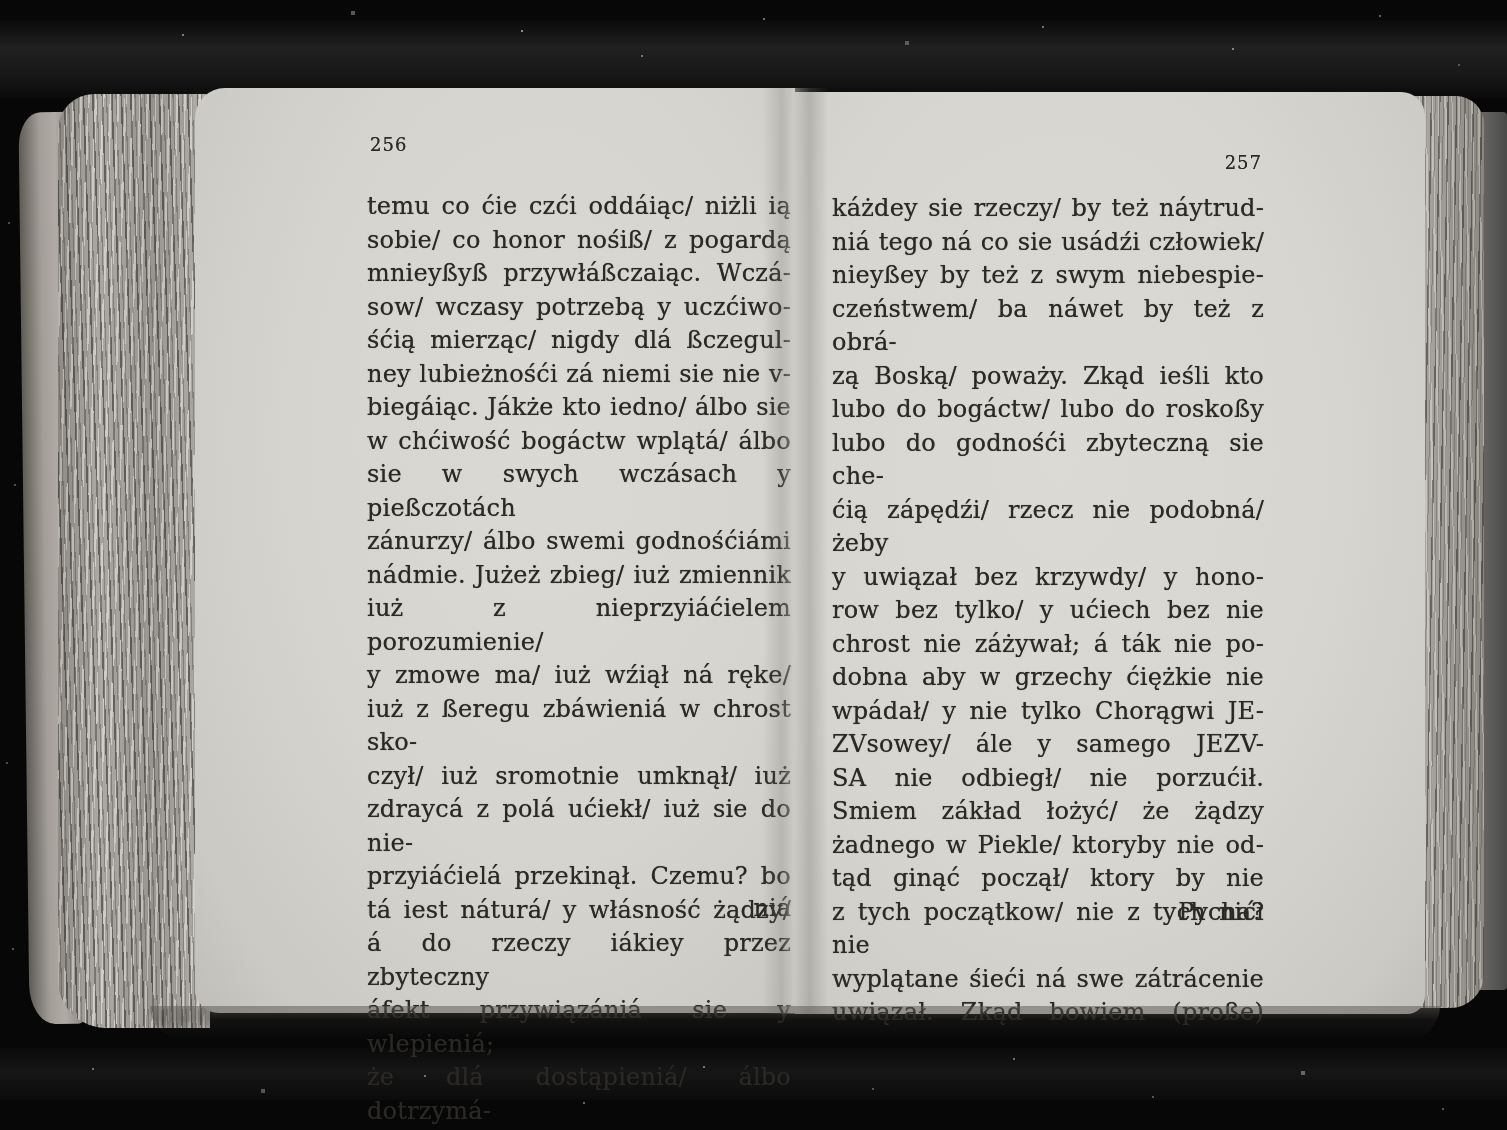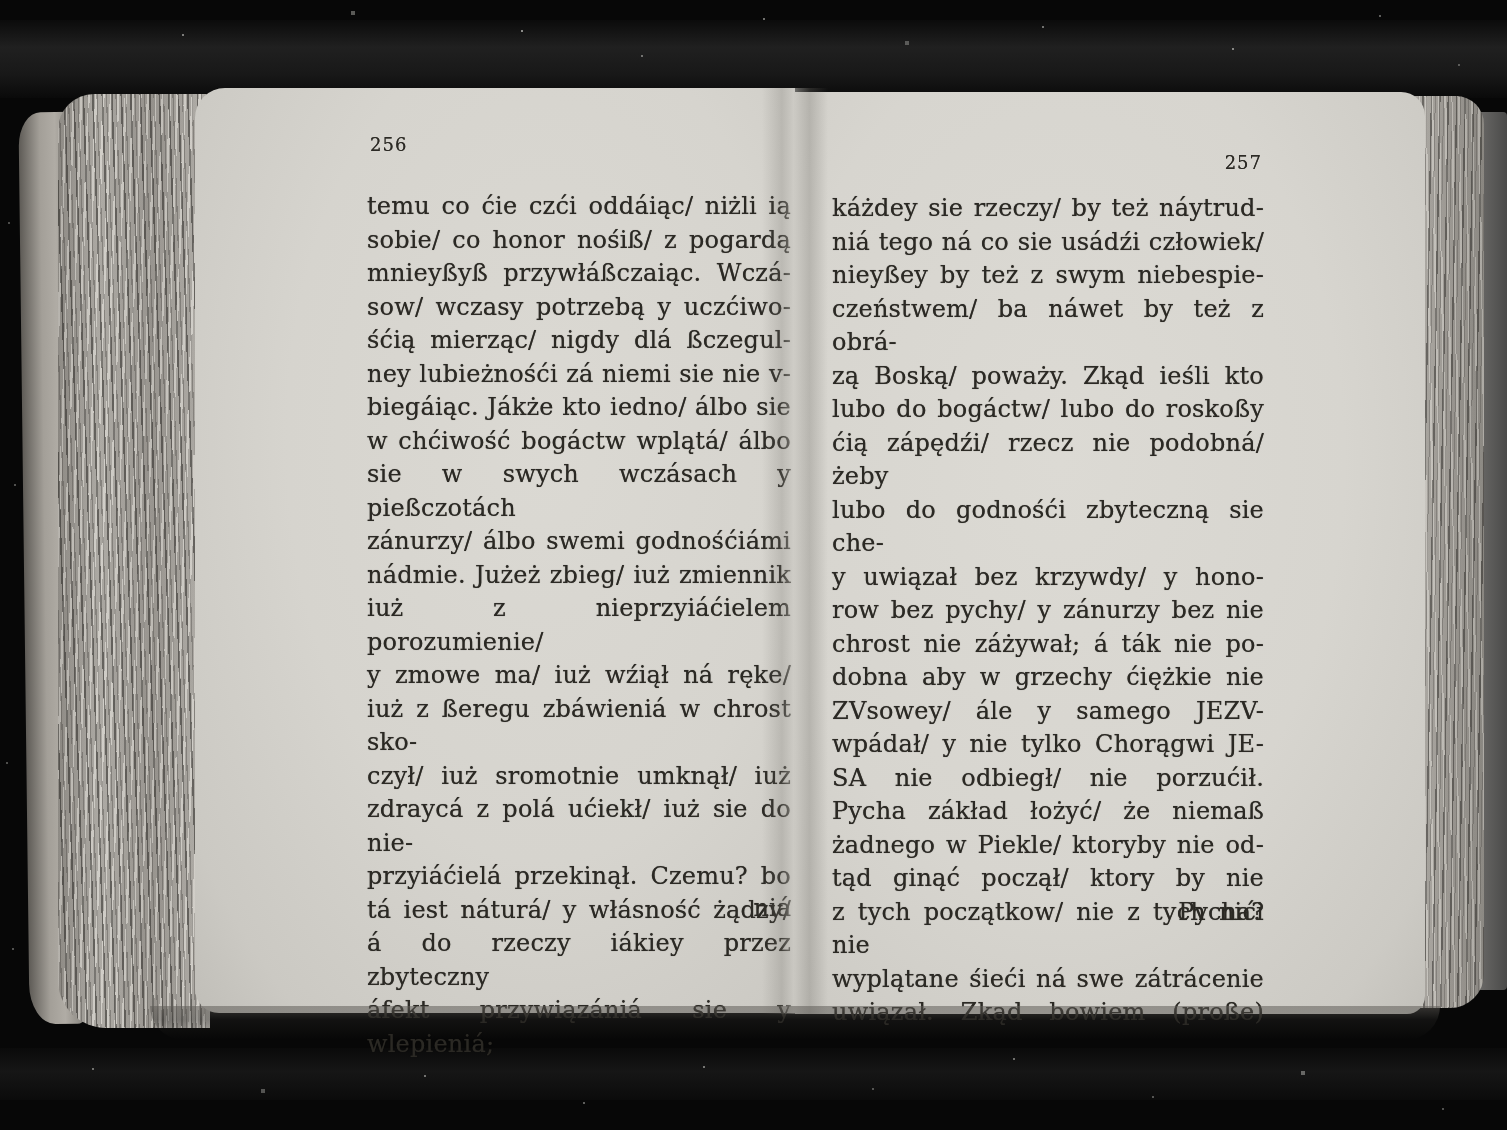--- a/index.html
+++ b/index.html
@@ -137,43 +137,44 @@
         <div class="tline">nádmie. Jużeż zbieg/ iuż zmiennik</div>
         <div class="tline">iuż z nieprzyiáćielem porozumienie/</div>
         <div class="tline">y zmowe ma/ iuż wźiął ná ręke/</div>
         <div class="tline">iuż z ßeregu zbáwieniá w chrost sko-</div>
         <div class="tline">czył/ iuż sromotnie umknął/ iuż</div>
         <div class="tline">zdraycá z polá ućiekł/ iuż sie do nie-</div>
         <div class="tline">przyiáćielá przekinął. Czemu? bo</div>
         <div class="tline">tá iest náturá/ y włásność żądzy/</div>
         <div class="tline">á do rzeczy iákiey przez zbyteczny</div>
         <div class="tline">áfekt przywiązániá sie y wlepieniá;</div>
+        <div class="tline">że dlá dostąpieniá/ álbo dotrzymá-</div>
       </div>
     <div class="catchword cw-left">niá</div>
   </div>
 
   <div class="page page-right">
     <div class="pagenum pn-right">257</div>
     <div class="textblock tb-right">
         <div class="tline">káżdey sie rzeczy/ by też náytrud-</div>
         <div class="tline">niá tego ná co sie usádźi człowiek/</div>
         <div class="tline">nieyßey by też z swym niebespie-</div>
         <div class="tline">czeństwem/ ba náwet by też z obrá-</div>
         <div class="tline">zą Boską/ poważy. Zkąd ieśli kto</div>
         <div class="tline">lubo do bogáctw/ lubo do roskoßy</div>
+        <div class="tline">lubo do godnośći zbyteczną sie che-</div>
         <div class="tline">ćią zápędźi/ rzecz nie podobná/ żeby</div>
-        <div class="tline">lubo do godnośći zbyteczną sie che-</div>
         <div class="tline">y uwiązał bez krzywdy/ y hono-</div>
-        <div class="tline">row bez pychy/ y zánurzy bez nie</div>
+        <div class="tline">row bez tylko/ y ućiech bez nie</div>
         <div class="tline">chrost nie záżywał; á ták nie po-</div>
         <div class="tline">dobna aby w grzechy ćiężkie nie</div>
+        <div class="tline">wpádał/ y nie tylko Chorągwi JE-</div>
         <div class="tline">ZVsowey/ ále y samego JEZV-</div>
-        <div class="tline">wpádał/ y nie tylko Chorągwi JE-</div>
         <div class="tline">SA nie odbiegł/ nie porzućił.</div>
-        <div class="tline">Pycha zákład łożyć/ że niemaß</div>
+        <div class="tline">Smiem zákład łożyć/ że żądzy</div>
         <div class="tline">żadnego w Piekle/ ktoryby nie od-</div>
         <div class="tline">tąd ginąć począł/ ktory by nie</div>
         <div class="tline">z tych początkow/ nie z tych nići nie</div>
         <div class="tline">wyplątane śieći ná swe zátrácenie</div>
         <div class="tline">uwiązał. Zkąd bowiem (proße)</div>
       </div>
     <div class="catchword cw-right">Pycha?</div>
   </div>
 
   <div class="gutter"></div>

